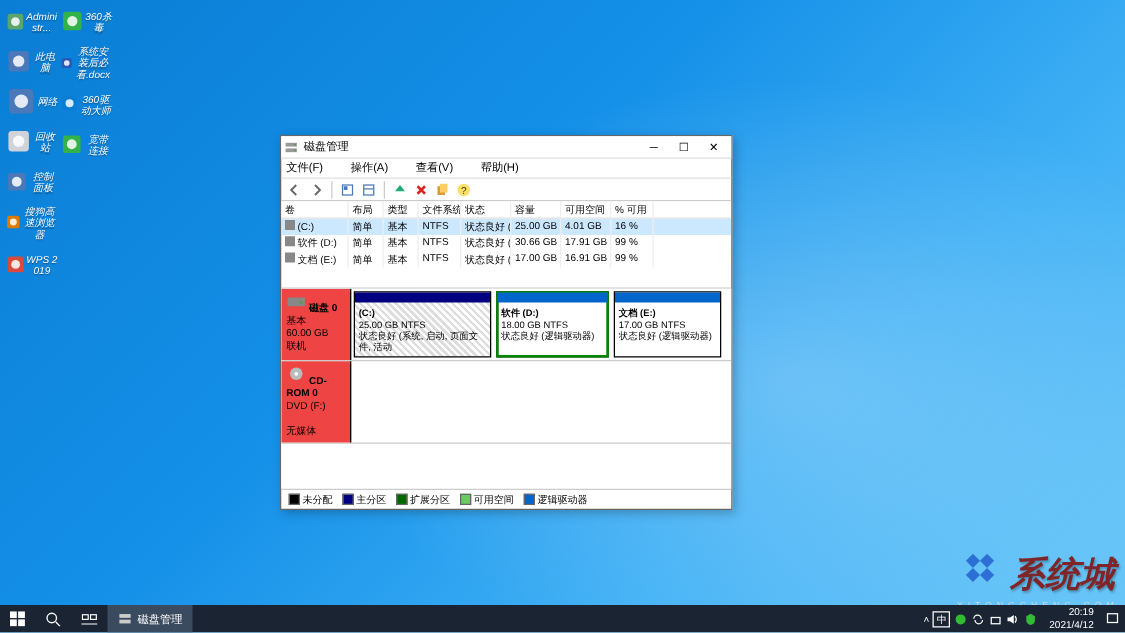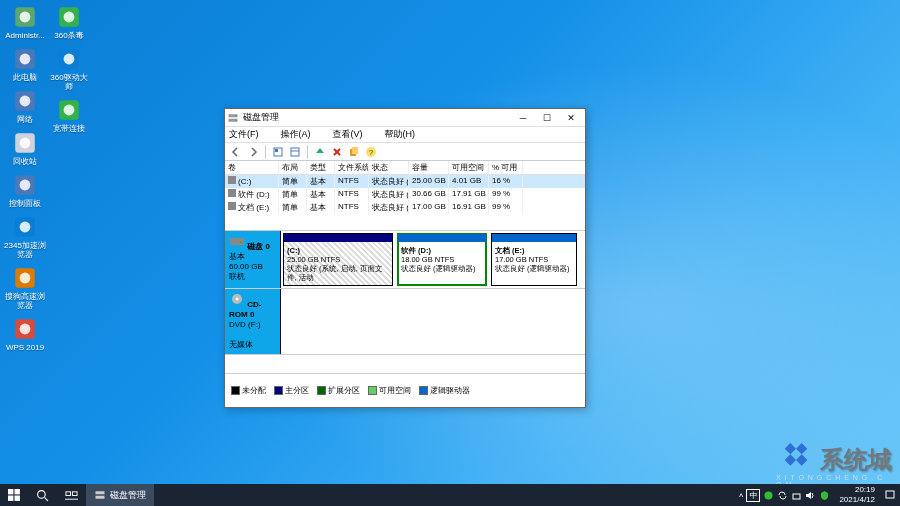--- a/index.html
+++ b/index.html
@@ -4,21 +4,21 @@
 <style>
 * { box-sizing: border-box; margin: 0; padding: 0; font-family: "Microsoft YaHei", "SimSun", Arial, sans-serif; }
 body { width: 900px; height: 506px; overflow: hidden; position: relative; background: linear-gradient(135deg, #0a7dd4 0%, #1490e8 40%, #3fb0f5 70%, #6cc7f8 100%); }
 .light-rays { position: absolute; inset: 0; background: radial-gradient(ellipse 600px 400px at 70% 60%, rgba(255,255,255,0.25), transparent 60%); pointer-events: none; }
 
 
 .desktop { position: absolute; inset: 0; }
 .icon-col { position: absolute; top: 2px; display: flex; flex-direction: column; gap: 2px; }
 .col1 { left: 4px; }
 .col2 { left: 48px; }
-.dicon { width: 42px; display: flex; flex-direction: column; align-items: center; cursor: pointer; padding: 2px 0; }
+.dicon { width: 42px; display: flex; flex-direction: row; align-items: center; cursor: pointer; padding: 2px 0; font-style: italic; }
 .dicon .glyph { width: 26px; height: 26px; display: flex; align-items: center; justify-content: center; }
 .dicon .lbl { color: #fff; font-size: 8px; text-align: center; line-height: 9px; margin-top: 1px; text-shadow: 0 1px 1px rgba(0,0,0,0.4); word-break: break-all; }
 
 
 .window { position: absolute; left: 224px; top: 108px; width: 362px; height: 300px; background: #fff; border: 1px solid #666; box-shadow: 2px 2px 8px rgba(0,0,0,0.25); display: flex; flex-direction: column; font-size: 9px; }
 .titlebar { height: 18px; display: flex; align-items: center; padding: 0 2px; background: #fff; border-bottom: 1px solid #e0e0e0; }
 .titlebar .ticon { width: 12px; height: 12px; margin-right: 4px; }
 .titlebar .ttext { flex: 1; font-size: 9px; }
 .titlebar .winbtn { width: 24px; height: 16px; display: flex; align-items: center; justify-content: center; cursor: pointer; font-size: 9px; }
 .menubar { height: 16px; display: flex; align-items: center; padding: 0 4px; gap: 22px; border-bottom: 1px solid #e0e0e0; }
@@ -39,47 +39,47 @@
 .c-typ { width: 28px; }
 .c-fs { width: 34px; }
 .c-st { width: 40px; }
 .c-cap { width: 40px; }
 .c-free { width: 40px; }
 .c-pct { width: 34px; }
 
 
 .diskmap { flex: 1; overflow: auto; background: #fff; display: flex; flex-direction: column; }
 .disk-row { display: flex; min-height: 54px; border-bottom: 1px solid #ccc; }
-.disk-label { width: 56px; padding: 4px; border-right: 1px solid #000; font-size: 8px; line-height: 10px; background: #0ea5e9; }
+.disk-label { width: 56px; padding: 4px; border-right: 1px solid #000; font-size: 8px; line-height: 10px; background: #ef4444; }
 .disk-label .dicon2 { width: 16px; height: 12px; margin-bottom: 2px; }
 .disk-parts { flex: 1; display: flex; }
 .part { border: 1px solid #000; margin: 2px; padding: 3px; font-size: 7.5px; line-height: 9px; position: relative; }
 .part .pbar { position: absolute; top: 0; left: 0; right: 0; height: 8px; }
 .part .ptxt { margin-top: 9px; }
 .bar-primary { background: #000080; }
 .bar-logical { background: #0066cc; }
 .part.sel { outline: 2px solid #008800; outline-offset: -2px; }
 .hatched { background-image: repeating-linear-gradient(45deg, #ddd 0, #ddd 2px, #fff 2px, #fff 4px); }
 
 
-.legend { height: 34px; border-top: 1px solid #ccc; display: flex; align-items: center; gap: 8px; padding: 0 6px; font-size: 8px; }
+.legend { height: 16px; border-top: 1px solid #ccc; display: flex; align-items: center; gap: 8px; padding: 0 6px; font-size: 8px; }
 .legend .sw { width: 9px; height: 9px; border: 1px solid #666; display: inline-block; margin-right: 2px; vertical-align: middle; }
 
 
 .taskbar { position: absolute; left: 0; right: 0; bottom: 0; height: 22px; background: #1a2433; display: flex; align-items: center; color: #fff; font-size: 9px; }
 .taskbar .start { width: 28px; height: 100%; display: flex; align-items: center; justify-content: center; cursor: pointer; }
 .taskbar .tbitem { height: 100%; padding: 0 8px; display: flex; align-items: center; gap: 4px; cursor: pointer; }
 .taskbar .tbitem.active { background: #3a4a5f; }
 .taskbar .tray { margin-left: auto; display: flex; align-items: center; gap: 3px; padding: 0 4px; }
 .taskbar .tray .ticon { width: 11px; height: 11px; }
 .taskbar .clock { padding: 0 6px; text-align: right; line-height: 10px; font-size: 8px; }
 
 
 .watermark { position: absolute; right: 8px; bottom: 26px; display: flex; align-items: center; gap: 4px; opacity: 0.95; }
-.watermark .wtxt { color: #737373; font-size: 24px; font-weight: bold; text-shadow: 1px 1px 2px rgba(0,0,0,0.3); font-family: "SimHei", sans-serif; }
+.watermark .wtxt { color: #7f1d1d; font-size: 28px; font-weight: bold; text-shadow: 1px 1px 2px rgba(0,0,0,0.3); font-family: "SimHei", sans-serif; font-style: italic; }
 .watermark .wsub { position: absolute; right: 0; bottom: -8px; color: #cde; font-size: 7px; letter-spacing: 1px; }
 .watermark svg { width: 40px; height: 40px; }
 </style>
 </head>
 <body>
 
 <div class="light-rays"></div>
 
 <div class="desktop">
   <div class="icon-col col1" id="col1">
@@ -124,29 +124,20 @@
           <svg viewBox="0 0 24 24">
             <rect x="3" y="3" width="18" height="18" rx="3" fill="#4a78b8"></rect>
             <circle cx="12" cy="12" r="5" fill="#fff" opacity="0.85"></circle>
           </svg>
         </div>
         <div class="lbl">控制面板</div>
       </div>
       <div class="dicon">
         <div class="glyph">
           <svg viewBox="0 0 24 24">
-            <rect x="3" y="3" width="18" height="18" rx="3" fill="#0a7dd4"></rect>
-            <circle cx="12" cy="12" r="5" fill="#fff" opacity="0.85"></circle>
-          </svg>
-        </div>
-        <div class="lbl">2345加速浏览器</div>
-      </div>
-      <div class="dicon">
-        <div class="glyph">
-          <svg viewBox="0 0 24 24">
             <rect x="3" y="3" width="18" height="18" rx="3" fill="#dd7a00"></rect>
             <circle cx="12" cy="12" r="5" fill="#fff" opacity="0.85"></circle>
           </svg>
         </div>
         <div class="lbl">搜狗高速浏览器</div>
       </div>
       <div class="dicon">
         <div class="glyph">
           <svg viewBox="0 0 24 24">
             <rect x="3" y="3" width="18" height="18" rx="3" fill="#d84a3a"></rect>
@@ -158,20 +149,29 @@
     </div>
   <div class="icon-col col2" id="col2">
       <div class="dicon">
         <div class="glyph">
           <svg viewBox="0 0 24 24">
             <rect x="3" y="3" width="18" height="18" rx="3" fill="#33b24a"></rect>
             <circle cx="12" cy="12" r="5" fill="#fff" opacity="0.85"></circle>
           </svg>
         </div>
         <div class="lbl">360杀毒</div>
+      </div>
+      <div class="dicon">
+        <div class="glyph">
+          <svg viewBox="0 0 24 24">
+            <rect x="3" y="3" width="18" height="18" rx="3" fill="#2a5ab8"></rect>
+            <circle cx="12" cy="12" r="5" fill="#fff" opacity="0.85"></circle>
+          </svg>
+        </div>
+        <div class="lbl">系统安装后必看.docx</div>
       </div>
       <div class="dicon">
         <div class="glyph">
           <svg viewBox="0 0 24 24">
             <rect x="3" y="3" width="18" height="18" rx="3" fill="#0a7dd4"></rect>
             <circle cx="12" cy="12" r="5" fill="#fff" opacity="0.85"></circle>
           </svg>
         </div>
         <div class="lbl">360驱动大师</div>
       </div>

